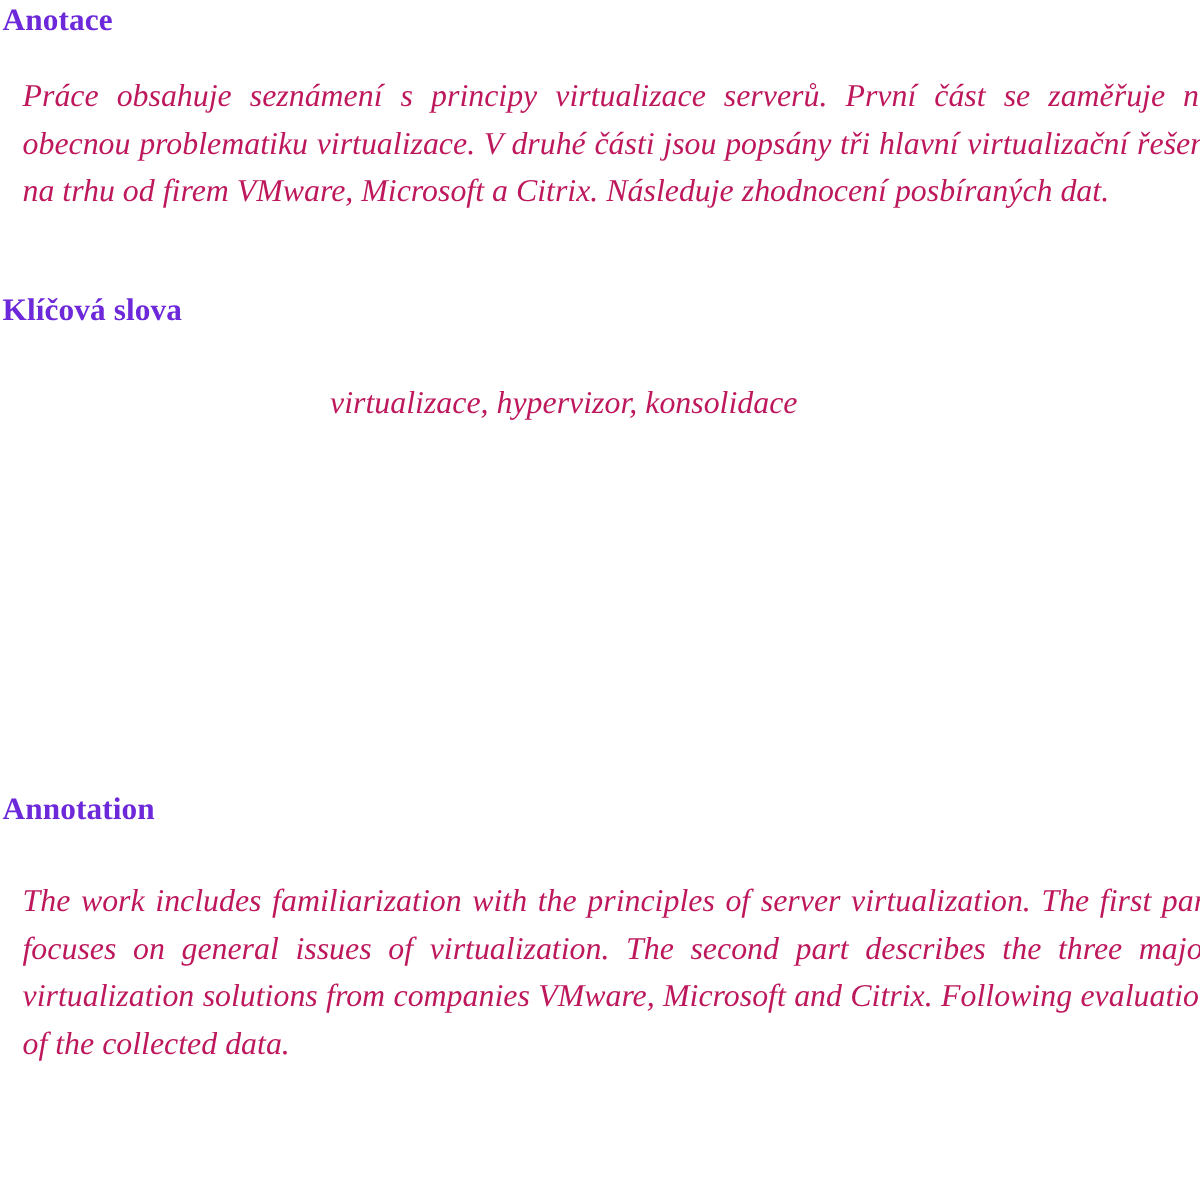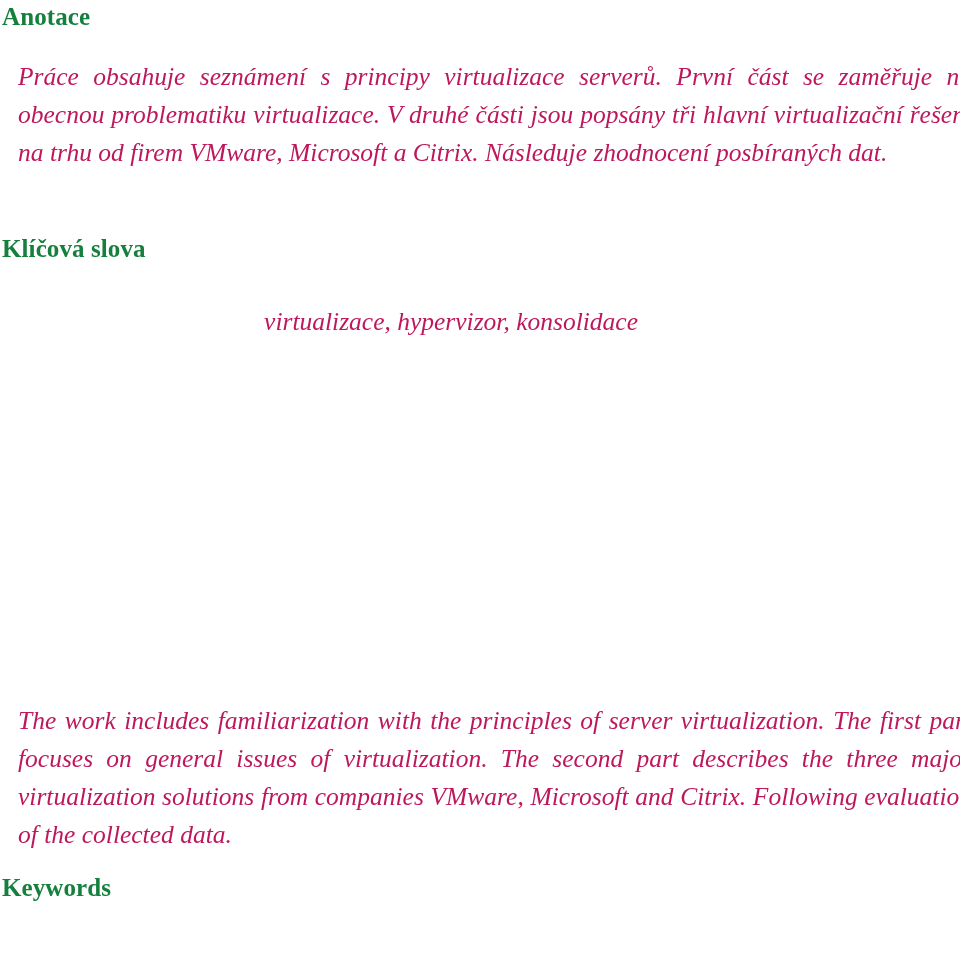--- a/index.html
+++ b/index.html
@@ -25,21 +25,21 @@
     box-sizing: border-box;
     padding: 0;
   }
 
   
   .heading {
     font-weight: bold;
     font-size: 25px;
     line-height: 30px;
     letter-spacing: 0.1px;
-    color: #15803d;
+    color: #6d28d9;
     margin: 0;
     padding: 0;
   }
 
   
   .body-text {
     font-size: 25.5px;
     line-height: 38px;
     color: #be185d;
     margin: 16px;
@@ -77,19 +77,19 @@
   <h2 class="heading blk" id="blk-anotace-heading">Anotace</h2>
 
   <p class="body-text blk" id="blk-anotace-body">Práce obsahuje seznámení s principy virtualizace serverů. První část se zaměřuje na obecnou problematiku virtualizace. V druhé části jsou popsány tři hlavní virtualizační řešení na trhu od firem VMware, Microsoft a Citrix. Následuje zhodnocení posbíraných dat.</p>
 
   <h2 class="heading blk" id="blk-klicova-heading">Klíčová slova</h2>
 
   <p class="body-text plain blk" id="blk-klicova-body">virtualizace, hypervizor, konsolidace</p>
 
 
 
+  <h2 class="heading blk" id="blk-annotation-heading">Annotation</h2>
 
   <p class="body-text blk" id="blk-annotation-body">The work includes familiarization with the principles of server virtualization. The first part focuses on general issues of virtualization. The second part describes the three major virtualization solutions from companies VMware, Microsoft and Citrix. Following evaluation of the collected data.</p>
 
-  <h2 class="heading blk" id="blk-keywords-heading">Keywords</h2>
 
 
 </div>
 
 </body></html>

